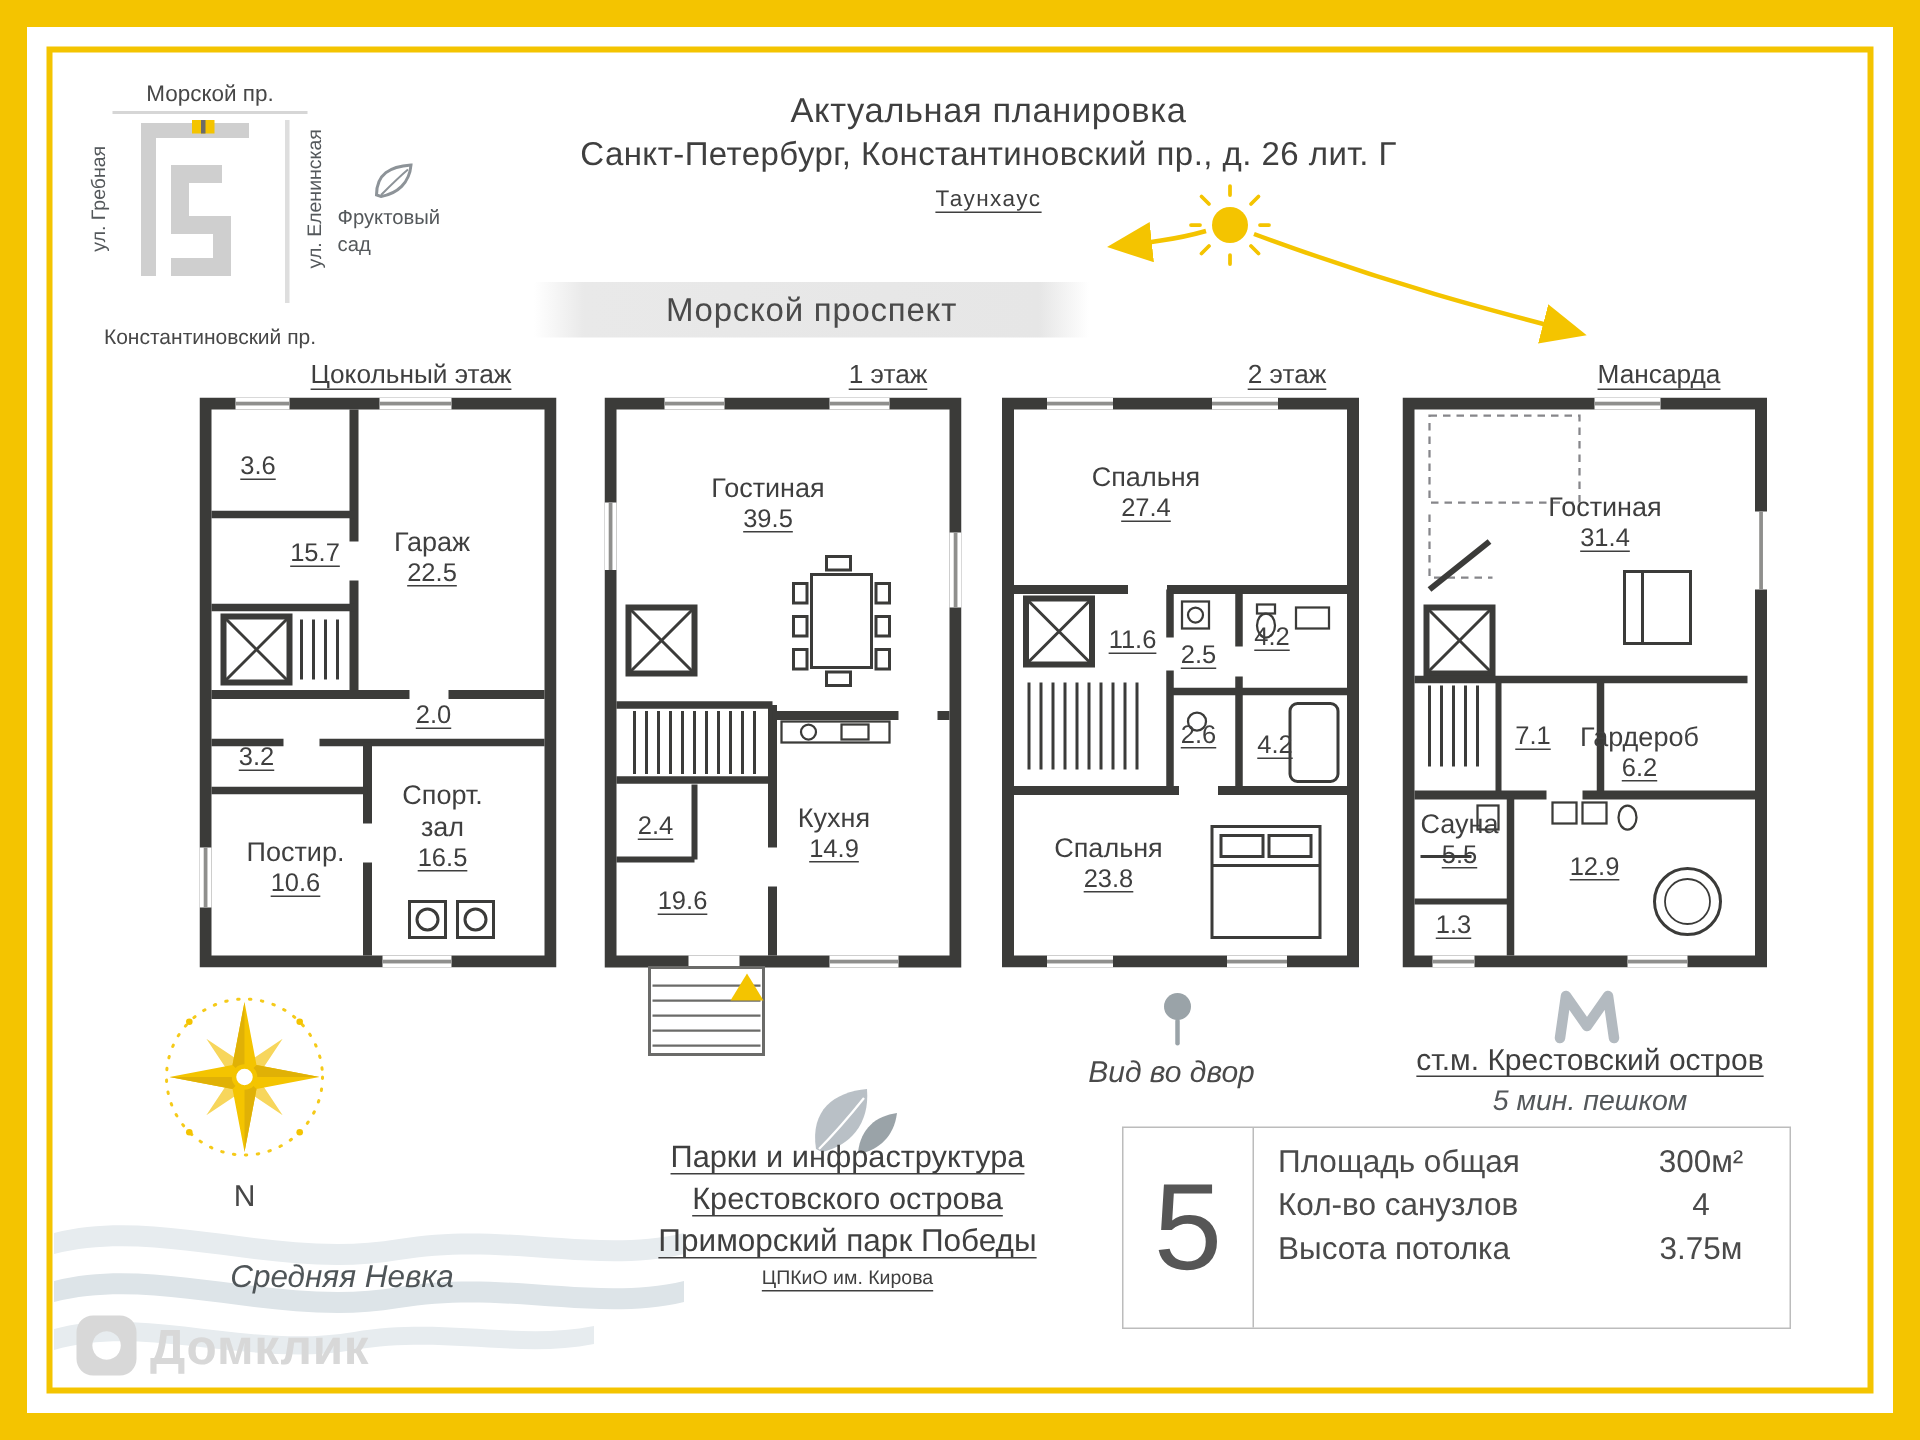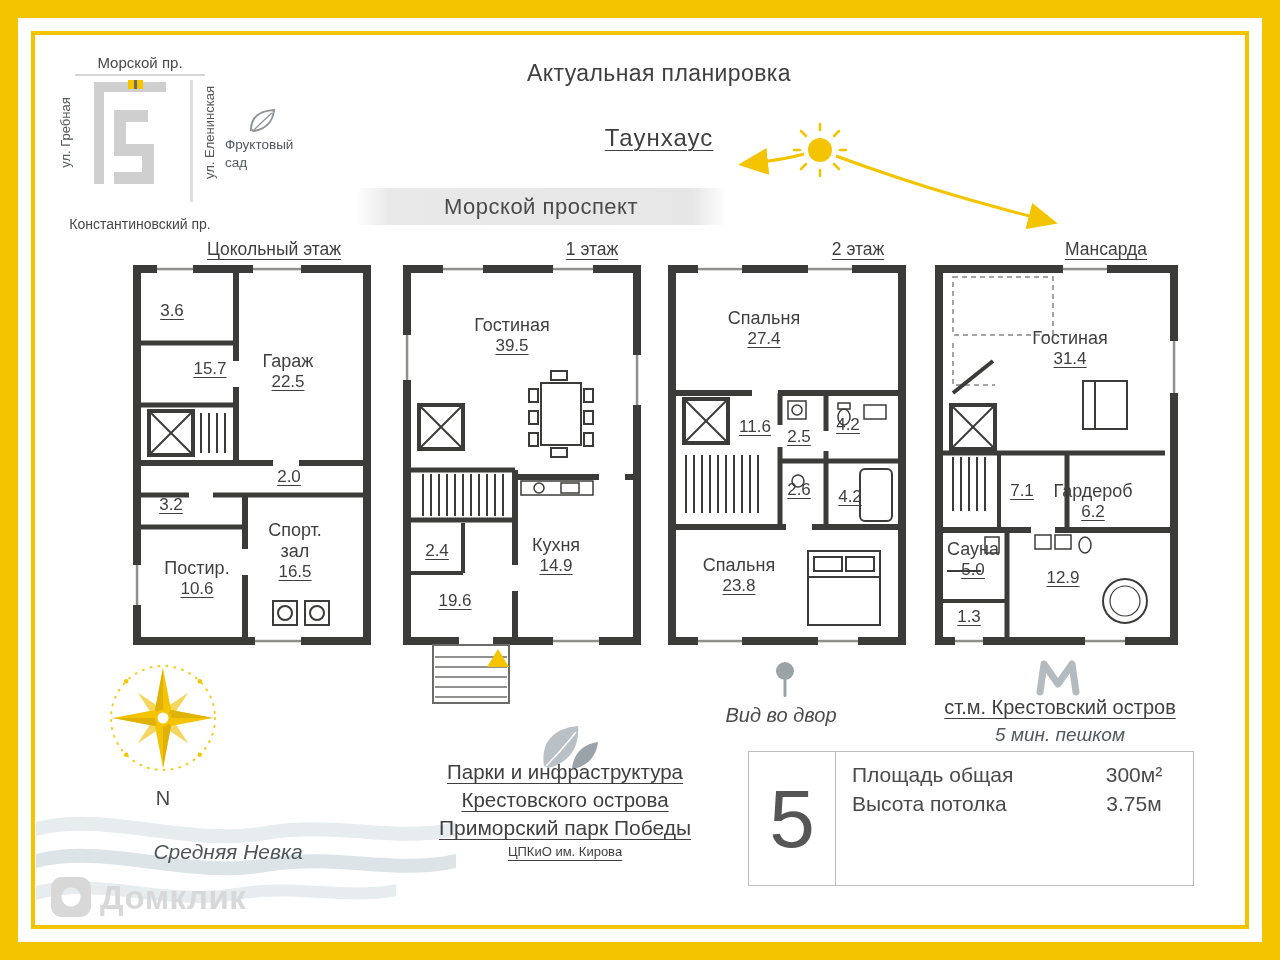--- a/index.html
+++ b/index.html
@@ -43,21 +43,22 @@
   <div class="abs" style="left:30px;top:125px;font-size:13px;color:#54585b;transform:rotate(-90deg)">ул. Гребная</div>
   <div class="abs" style="left:163px;top:125px;font-size:13px;color:#54585b;transform:rotate(-90deg)">ул. Еленинская</div>
   <div class="cx" style="left:140px;top:216px;font-size:14px">Константиновский пр.</div>
   <svg class="abs" style="left:248px;top:108px" width="30" height="26" viewBox="0 0 30 26">
     <path d="M3,22 C3,8 12,3 26,2 C25,14 17,21 6,23 Z" fill="none" stroke="#8d9398" stroke-width="2"></path>
     <path d="M6,22 C12,16 18,10 24,5" stroke="#8d9398" stroke-width="1.3" fill="none"></path>
   </svg>
   <div class="abs" style="left:225px;top:136px;width:92px;text-align:left;font-size:13.5px;line-height:1.3;color:#54585b">Фруктовый сад</div>
 
   <div class="cx" style="left:659px;top:60px;font-size:23px;letter-spacing:.4px;color:#3f3f3f">Актуальная планировка</div>
-  <div class="cx ul" style="left:659px;top:124px;font-size:24px;letter-spacing:1px;color:#3f3f3f">Таунхаус</div>
+  <div class="cx" style="left:659px;top:90px;font-size:22px;letter-spacing:.3px;color:#3f3f3f">Санкт-Петербург, Константиновский пр., д. 26 лит. Г</div>
+  <div class="cx ul" style="left:659px;top:124px;font-size:15px;letter-spacing:1px;color:#3f3f3f">Таунхаус</div>
 
   <svg class="abs" style="left:698px;top:112px" width="420" height="132" viewBox="0 0 420 132">
     <defs>
       <marker id="ah" markerWidth="10" markerHeight="9" refX="8" refY="4.5" orient="auto">
         <path d="M0,0 L10,4.5 L0,9 Z" fill="#F4C400"></path>
       </marker>
     </defs>
     <g stroke="#F4C400" stroke-width="2.5" stroke-linecap="round">
       <circle cx="122" cy="38" r="12" fill="#F4C400" stroke="none"></circle>
       <line x1="122" y1="18" x2="122" y2="12"></line>
@@ -351,21 +352,21 @@
     </div>
     <div class="rl" style="left:87px;top:216px">
         <div class="rarea">7.1</div>
       </div>
     <div class="rl" style="left:158px;top:216px">
       <div class="rname">Гардероб</div>
       <div class="rarea">6.2</div>
     </div>
     <div class="rl" style="left:38px;top:274px">
       <div class="rname">Сауна</div>
-      <div class="rarea">5.0</div>
+      <div class="rarea">5.5</div>
     </div>
     <div class="rl" style="left:34px;top:342px">
         <div class="rarea">1.3</div>
       </div>
     <div class="rl" style="left:128px;top:303px">
         <div class="rarea">12.9</div>
       </div>
   </div>
 
   <svg class="abs" style="left:108px;top:663px" width="110" height="110" viewBox="0 0 110 110">
@@ -414,20 +415,24 @@
   <div class="cx ul" style="left:565px;top:844px;font-size:13px;color:#3f3f3f">ЦПКиО им. Кирова</div>
 
   <div class="abs" style="left:748px;top:751px;width:444px;height:133px;border:1px solid #bcbcbc;display:flex;background:#fff">
     <div style="width:86px;border-right:1px solid #bcbcbc;display:flex;align-items:center;justify-content:center;font-size:82px;color:#565656">5</div>
     <div style="flex:1;padding-top:8px">
       <div class="info-row">
         <span>Площадь общая</span>
         <span class="info-val">300м²</span>
       </div>
       <div class="info-row">
+        <span>Кол-во санузлов</span>
+        <span class="info-val">4</span>
+      </div>
+      <div class="info-row">
         <span>Высота потолка</span>
         <span class="info-val">3.75м</span>
       </div>
     </div>
   </div>
 
   <svg class="abs" style="left:50px;top:876px;z-index:6" width="42" height="42" viewBox="0 0 42 42">
     <path fill-rule="evenodd" d="M12,1 h18 a11,11 0 0 1 11,11 v18 a11,11 0 0 1 -11,11 h-18 a11,11 0 0 1 -11,-11 v-18 a11,11 0 0 1 11,-11 z M21,11.5 a9.5,9.5 0 1 0 0.1,0 z" fill="#d8d8d8"></path>
   </svg>
   <div class="abs" style="left:100px;top:879px;font-size:33px;font-weight:700;letter-spacing:.5px;color:#d8d8d8;z-index:6">Домклик</div>

